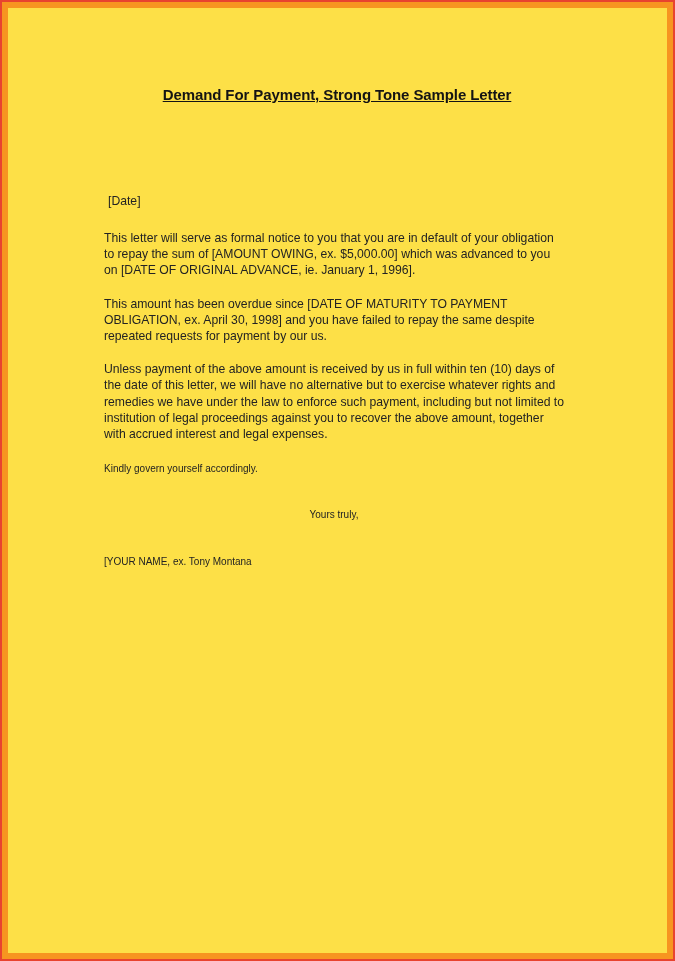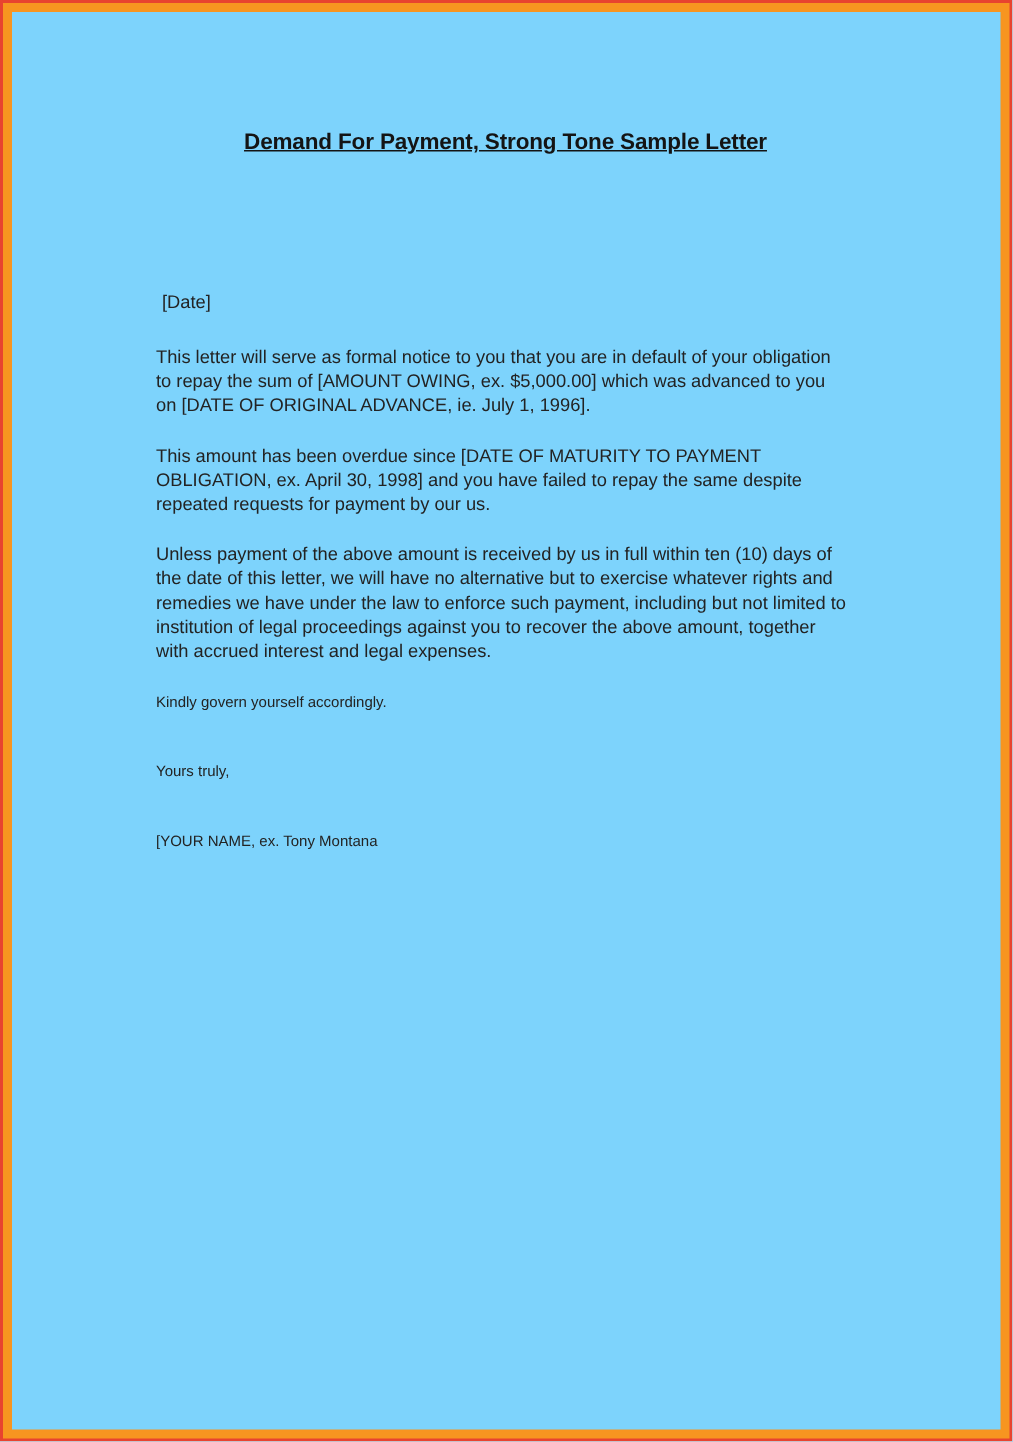--- a/index.html
+++ b/index.html
@@ -30,21 +30,21 @@
     height: 100%;
     background: #f79520;
     padding: 6px;
   }
 
   
   .sheet {
     box-sizing: border-box;
     width: 100%;
     height: 100%;
-    background: #7dd3fc;
+    background: #fde047;
     position: relative;
     padding-left: 16px;
   }
 
   .letter-body {
     box-sizing: border-box;
     position: absolute;
     left: 96px;
     top: 78px;
     width: 460px;
@@ -93,38 +93,38 @@
   }
 
   .closing-line {
     font-size: 10px;
     color: #232323;
     line-height: 16.2px;
     margin: 0;
   }
 
   .closing-kindly { padding-top: 19px; }
-  .closing-yours  { padding-top: 30px; }
+  .closing-yours  { padding-top: 30px; text-align: center; }
   .closing-name   { padding-top: 30px; }
 </style>
 </head>
 <body>
 
 <div class="page-frame">
   <div class="frame-inner">
     <div class="sheet">
 
       <div class="letter-body">
 
         <h1 class="letter-title">Demand For Payment, Strong Tone Sample Letter</h1>
 
         <p class="date-line">[Date]</p>
 
 
-        <p class="body-para">This letter will serve as formal notice to you that you are in default of your obligation to repay the sum of [AMOUNT OWING, ex. $5,000.00] which was advanced to you on [DATE OF ORIGINAL ADVANCE, ie. July 1, 1996].</p>
+        <p class="body-para">This letter will serve as formal notice to you that you are in default of your obligation to repay the sum of [AMOUNT OWING, ex. $5,000.00] which was advanced to you on [DATE OF ORIGINAL ADVANCE, ie. January 1, 1996].</p>
 
         <p class="body-para">This amount has been overdue since [DATE OF MATURITY TO PAYMENT OBLIGATION, ex. April 30, 1998] and you have failed to repay the same despite repeated requests for payment by our us.</p>
 
         <p class="body-para">Unless payment of the above amount is received by us in full within ten (10) days of the date of this letter, we will have no alternative but to exercise whatever rights and remedies we have under the law to enforce such payment, including but not limited to institution of legal proceedings against you to recover the above amount, together with accrued interest and legal expenses.</p>
 
         <p class="closing-line closing-kindly">Kindly govern yourself accordingly.</p>
 
         <p class="closing-line closing-yours">Yours truly,</p>
 
         <p class="closing-line closing-name">[YOUR NAME, ex. Tony Montana</p>

